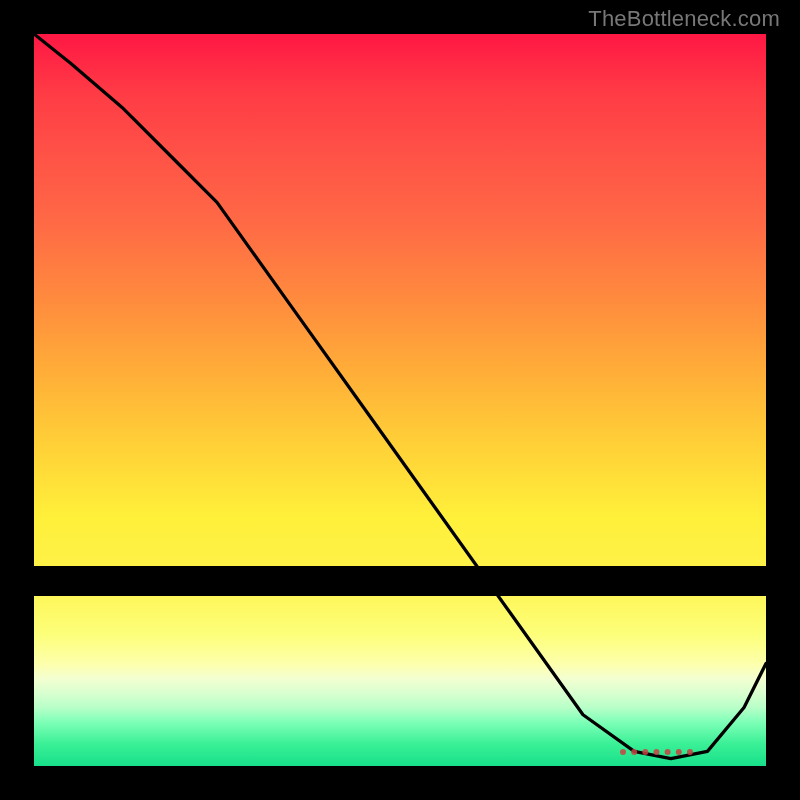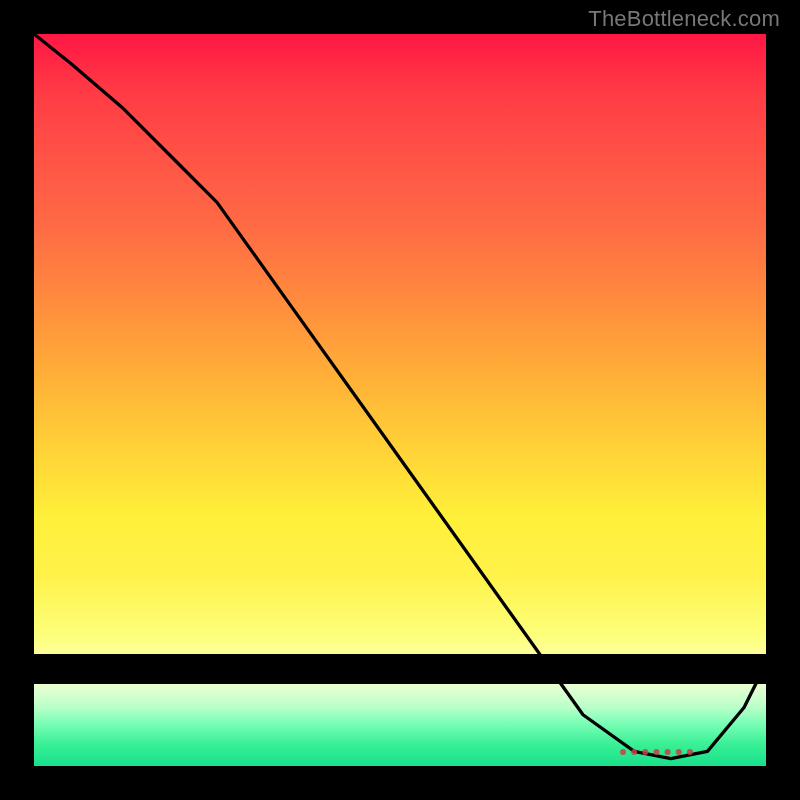--- a/index.html
+++ b/index.html
@@ -7,21 +7,21 @@
     padding: 0;
     width: 800px;
     height: 800px;
     background: #000;
     overflow: hidden;
     font-family: Arial, Helvetica, sans-serif;
   }
   .canvas {
     position: relative;
     width: 800px;
-    height: 684px;
+    height: 596px;
     background: #ffffff;
   }
   .watermark {
     position: absolute;
     top: 6px;
     right: 20px;
     color: #777;
     font-size: 22px;
     font-weight: 500;
     letter-spacing: 0.2px;

